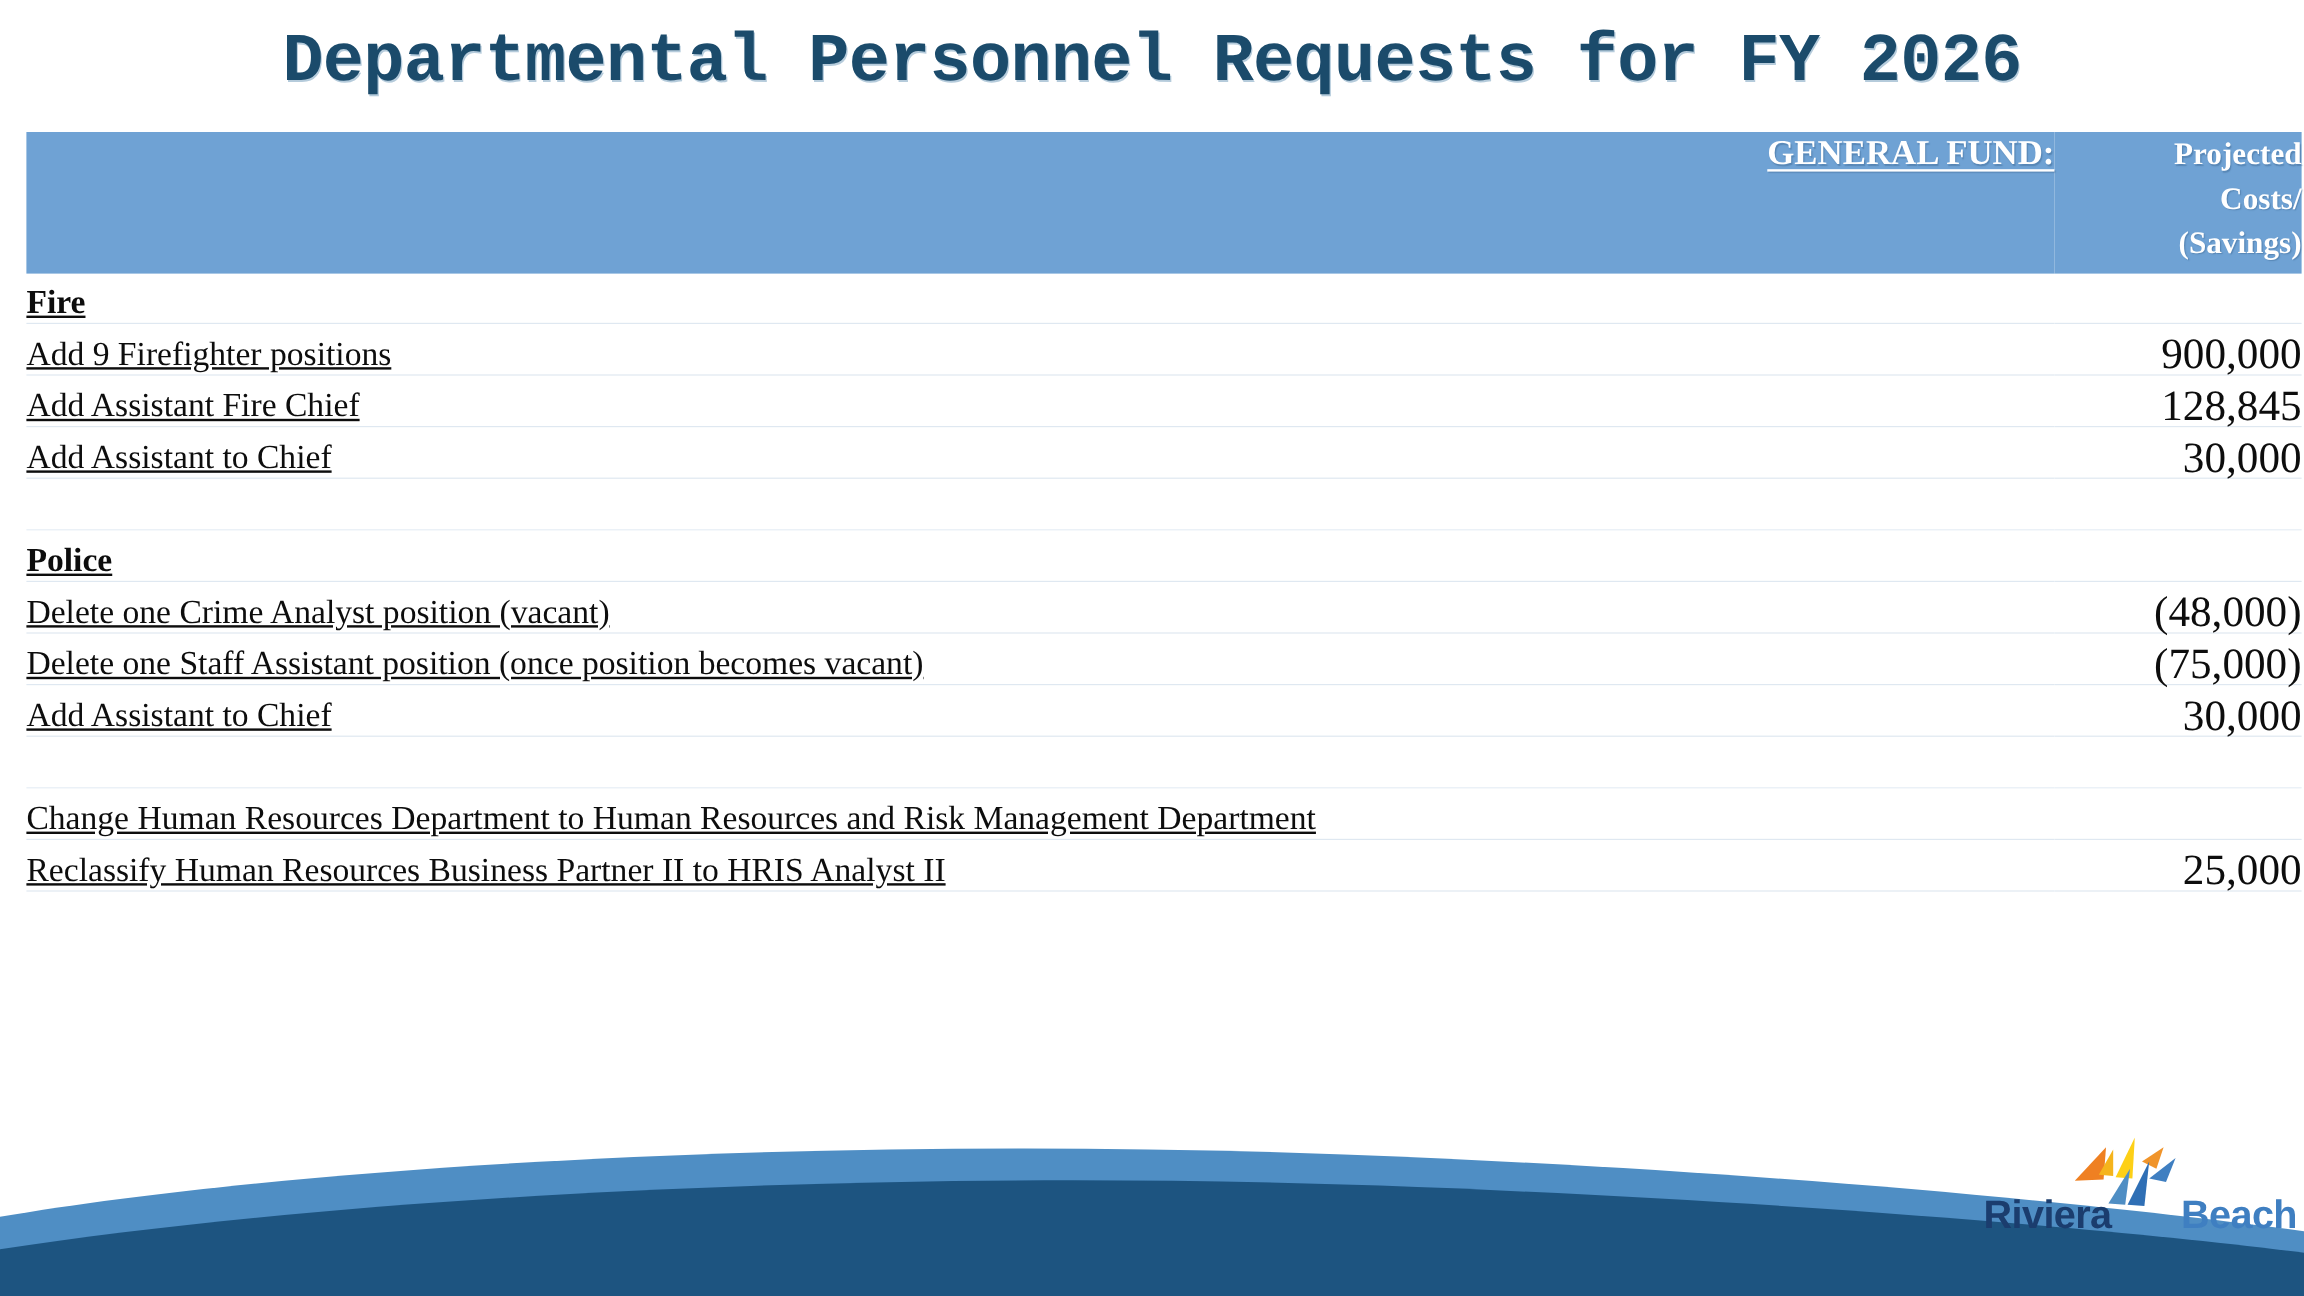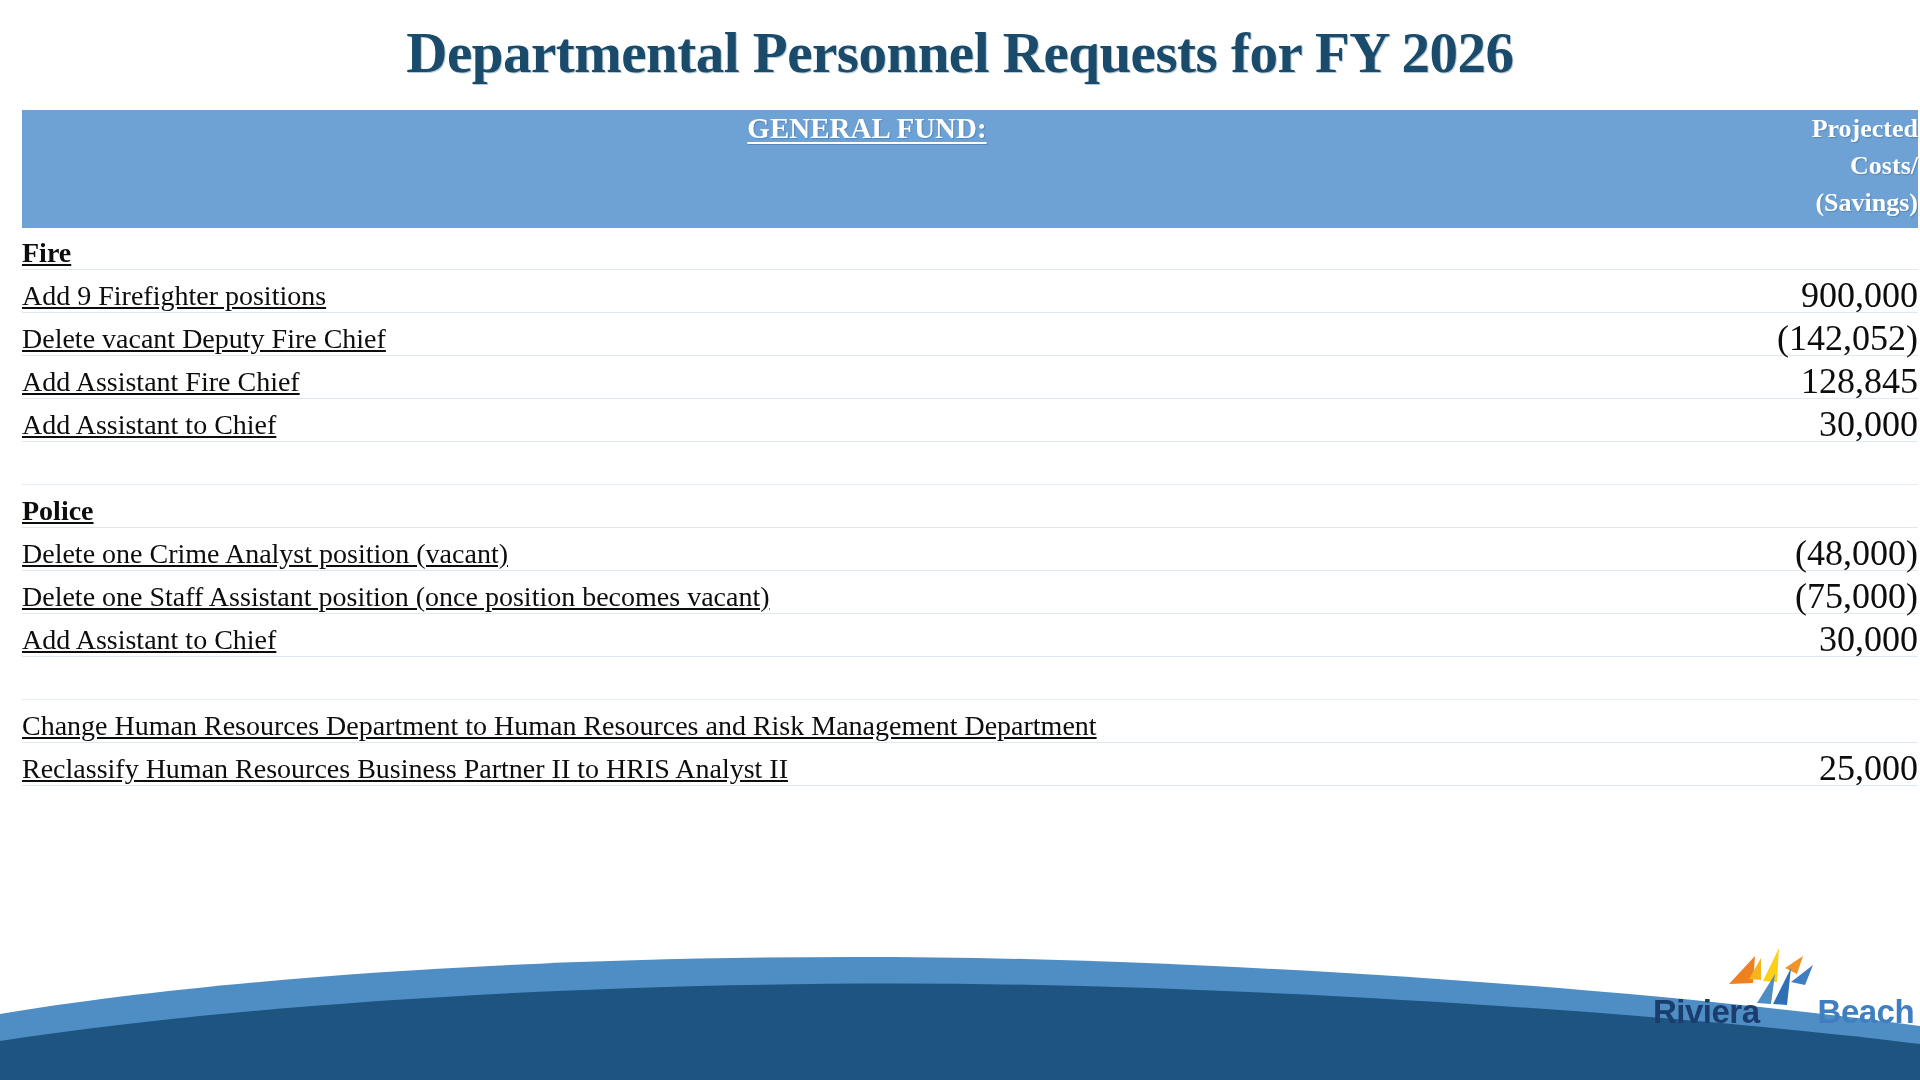--- a/index.html
+++ b/index.html
@@ -25,21 +25,21 @@
     background: #ffffff;
   }
 
   
   .slide-title {
     position: absolute;
     left: 0;
     top: 18px;
     width: 1920px;
     text-align: center;
-    font-family: Liberation Serif, serif;
+    font-family: Liberation Mono, monospace;
     font-weight: bold;
     font-size: 57px;
     line-height: 70px;
     letter-spacing: -0.5px;
     color: #1b4b6b;
     text-shadow: 1px 1px 0 rgba(120,160,190,0.55);
     white-space: nowrap;
   }
 
   
@@ -59,21 +59,21 @@
 
   
   tr.head-row > th {
     background: #6fa2d4;
     vertical-align: top;
     padding: 0;
     border: 0;
     height: 118px;
   }
   th.head-left {
-    text-align: center;
+    text-align: right;
     padding: 8px 0 0 10px;
   }
   th.head-right {
     text-align: right;
     padding: 6px 12px 0 0;
   }
   .head-left-label {
     display: inline-block;
     font-family: "Liberation Serif", "DejaVu Serif", serif;
     font-weight: bold;
@@ -204,24 +204,20 @@
       <tbody id="table-body">
           <tr class="section-row first-section">
             <td class="desc-cell">Fire</td>
             <td class="val-cell"></td>
           </tr>
           <tr class="data-row">
             <td class="desc-cell">Add 9 Firefighter positions</td>
             <td class="val-cell">900,000</td>
           </tr>
           <tr class="data-row">
-            <td class="desc-cell">Delete vacant Deputy Fire Chief</td>
-            <td class="val-cell">(142,052)</td>
-          </tr>
-          <tr class="data-row">
             <td class="desc-cell">Add Assistant Fire Chief</td>
             <td class="val-cell">128,845</td>
           </tr>
           <tr class="data-row">
             <td class="desc-cell">Add Assistant to Chief</td>
             <td class="val-cell">30,000</td>
           </tr>
           <tr class="spacer-row">
             <td class="desc-cell"></td>
             <td class="val-cell"></td>

